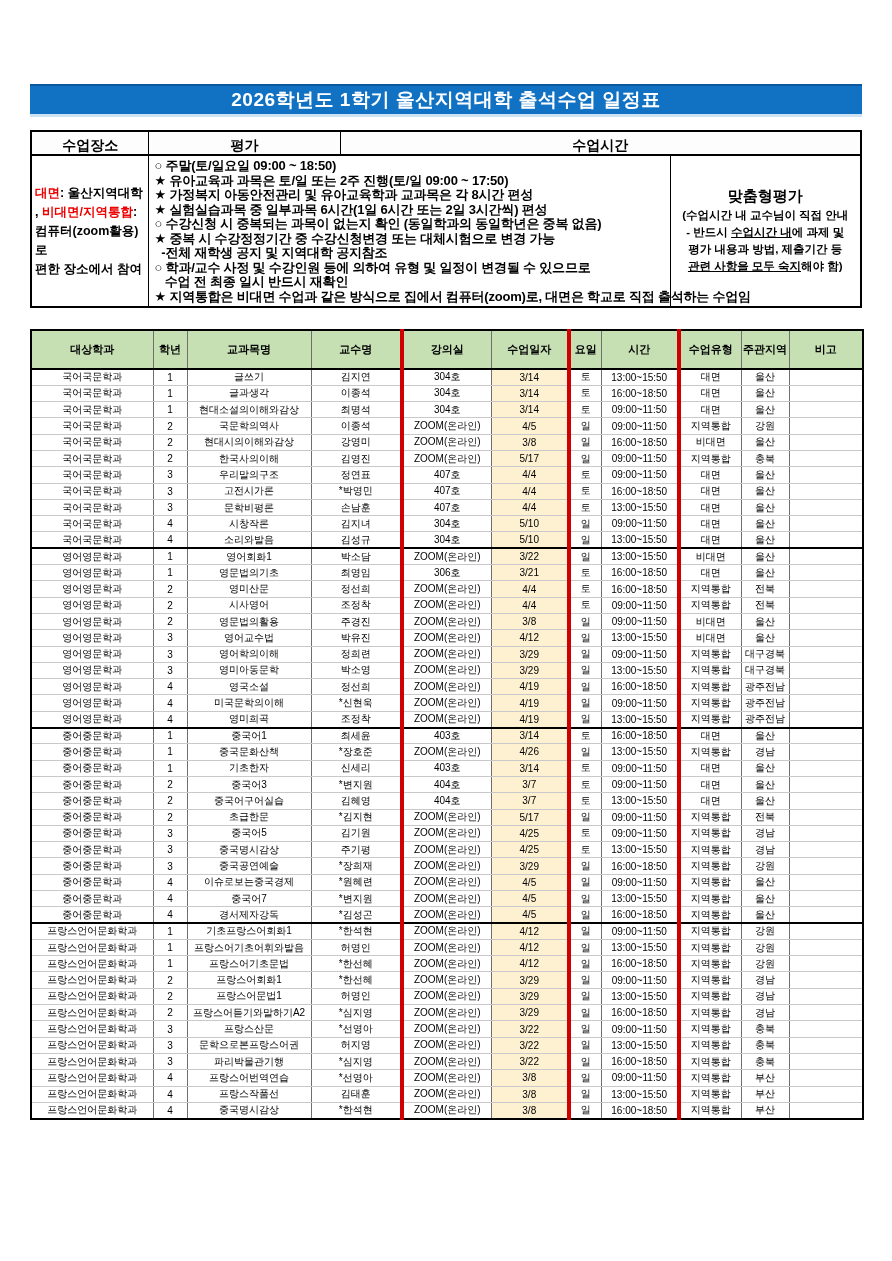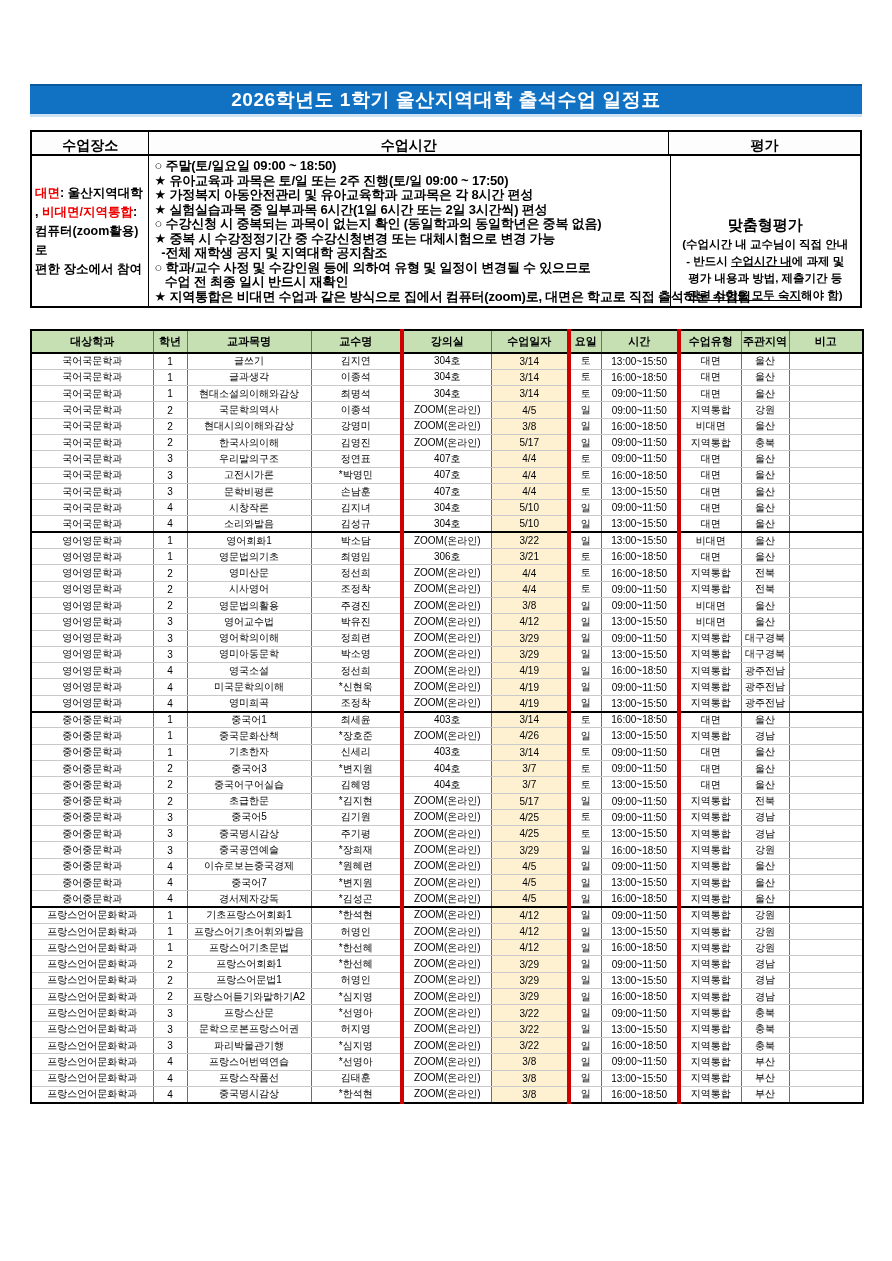--- a/index.html
+++ b/index.html
@@ -48,36 +48,36 @@
   .red { color: var(--red-text, #ee0000); }
 
   .notes-cell {
     padding: 3px 2px 1px 6px;
     font-size: 13px; font-weight: 600; line-height: 14.5px;
     letter-spacing: -0.2px;
   }
   .notes-cell div { white-space: pre; }
 
   .eval-cell {
-    display: flex; flex-direction: column; justify-content: flex-end;
+    display: flex; flex-direction: column; justify-content: center;
     text-align: center; font-size: 11.5px; font-weight: bold; line-height: 17px;
     padding: 2px;
   }
   .eval-title { font-size: 15px; font-weight: bold; margin-bottom: 3px; }
   .u { text-decoration: underline; }
 
   
   .schedule-wrap { position: absolute; left: 30px; top: 329px; width: 832px; }
   table.schedule {
     border-collapse: collapse; table-layout: fixed; width: 832px;
     border: 2px solid #000; background: #fff;
   }
   table.schedule th {
     background: var(--header-green, #c6e0b4);
-    font-size: 11px; font-weight: bold; height: 23px;
+    font-size: 11px; font-weight: bold; height: 39px;
     border-right: 1px solid #6f6f6f; border-bottom: 2px solid #000;
     padding: 0 1px; text-align: center; overflow: hidden; white-space: nowrap;
   }
   table.schedule td {
     font-size: 10px; height: 16.3px;
     border-right: 1px solid #6f6f6f; border-bottom: 1px solid #c9c9c9;
     padding: 0 1px; text-align: center; overflow: hidden; white-space: nowrap;
   }
   table.schedule th:last-child, table.schedule td:last-child { border-right: none; }
   
@@ -94,22 +94,22 @@
 </head>
 <body>
 
 <div class="page">
 
   <div class="title-bar">2026학년도 1학기 울산지역대학 출석수업 일정표</div>
 
   <div class="info-table">
     <div class="info-head">
       <div class="ih-cell c-loc">수업장소</div>
+      <div class="ih-cell c-eval">평가</div>
       <div class="ih-cell c-time">수업시간</div>
-      <div class="ih-cell c-eval">평가</div>
     </div>
     <div class="info-body">
       <div class="ib-cell c-loc location-cell">
         <div><span class="red">대면</span><span>: 울산지역대학</span></div>
         <div><span>, </span><span class="red">비대면/지역통합</span><span>:</span></div>
         <div>컴퓨터(zoom활용)로</div>
         <div>편한 장소에서 참여</div>
       </div>
       <div class="ib-cell c-time notes-cell">
         <div>○ 주말(토/일요일 09:00 ~ 18:50)</div>

